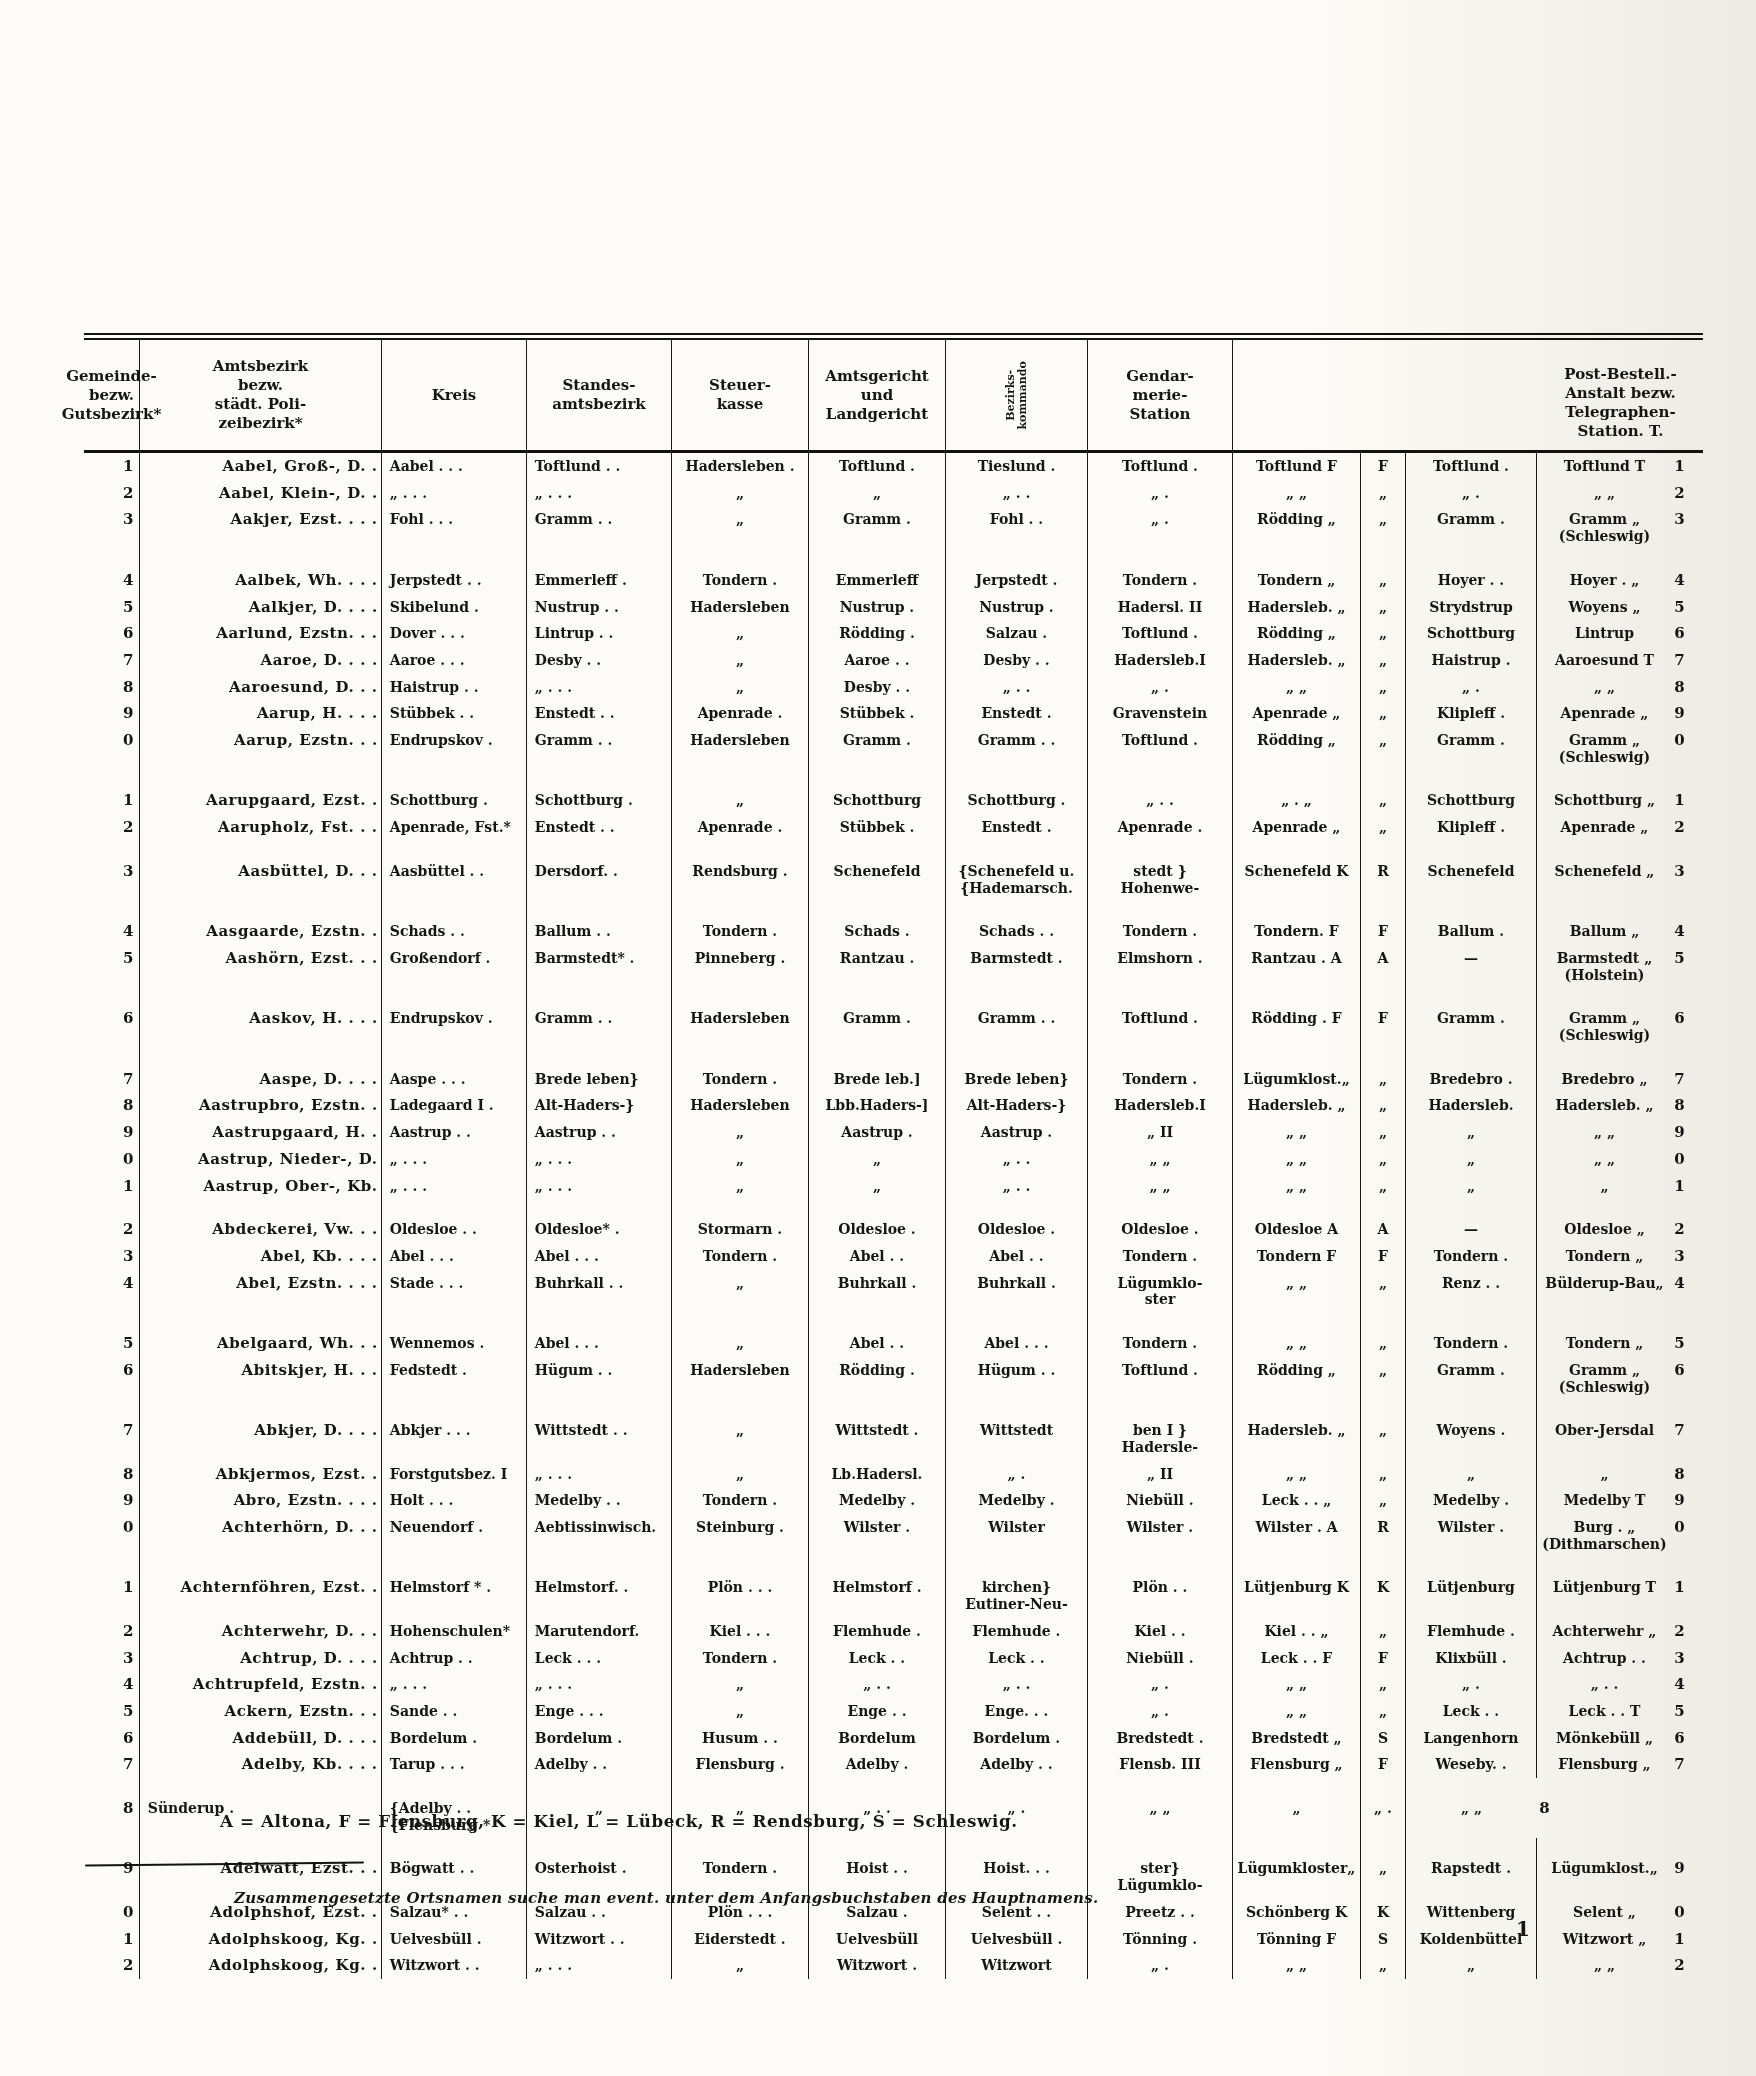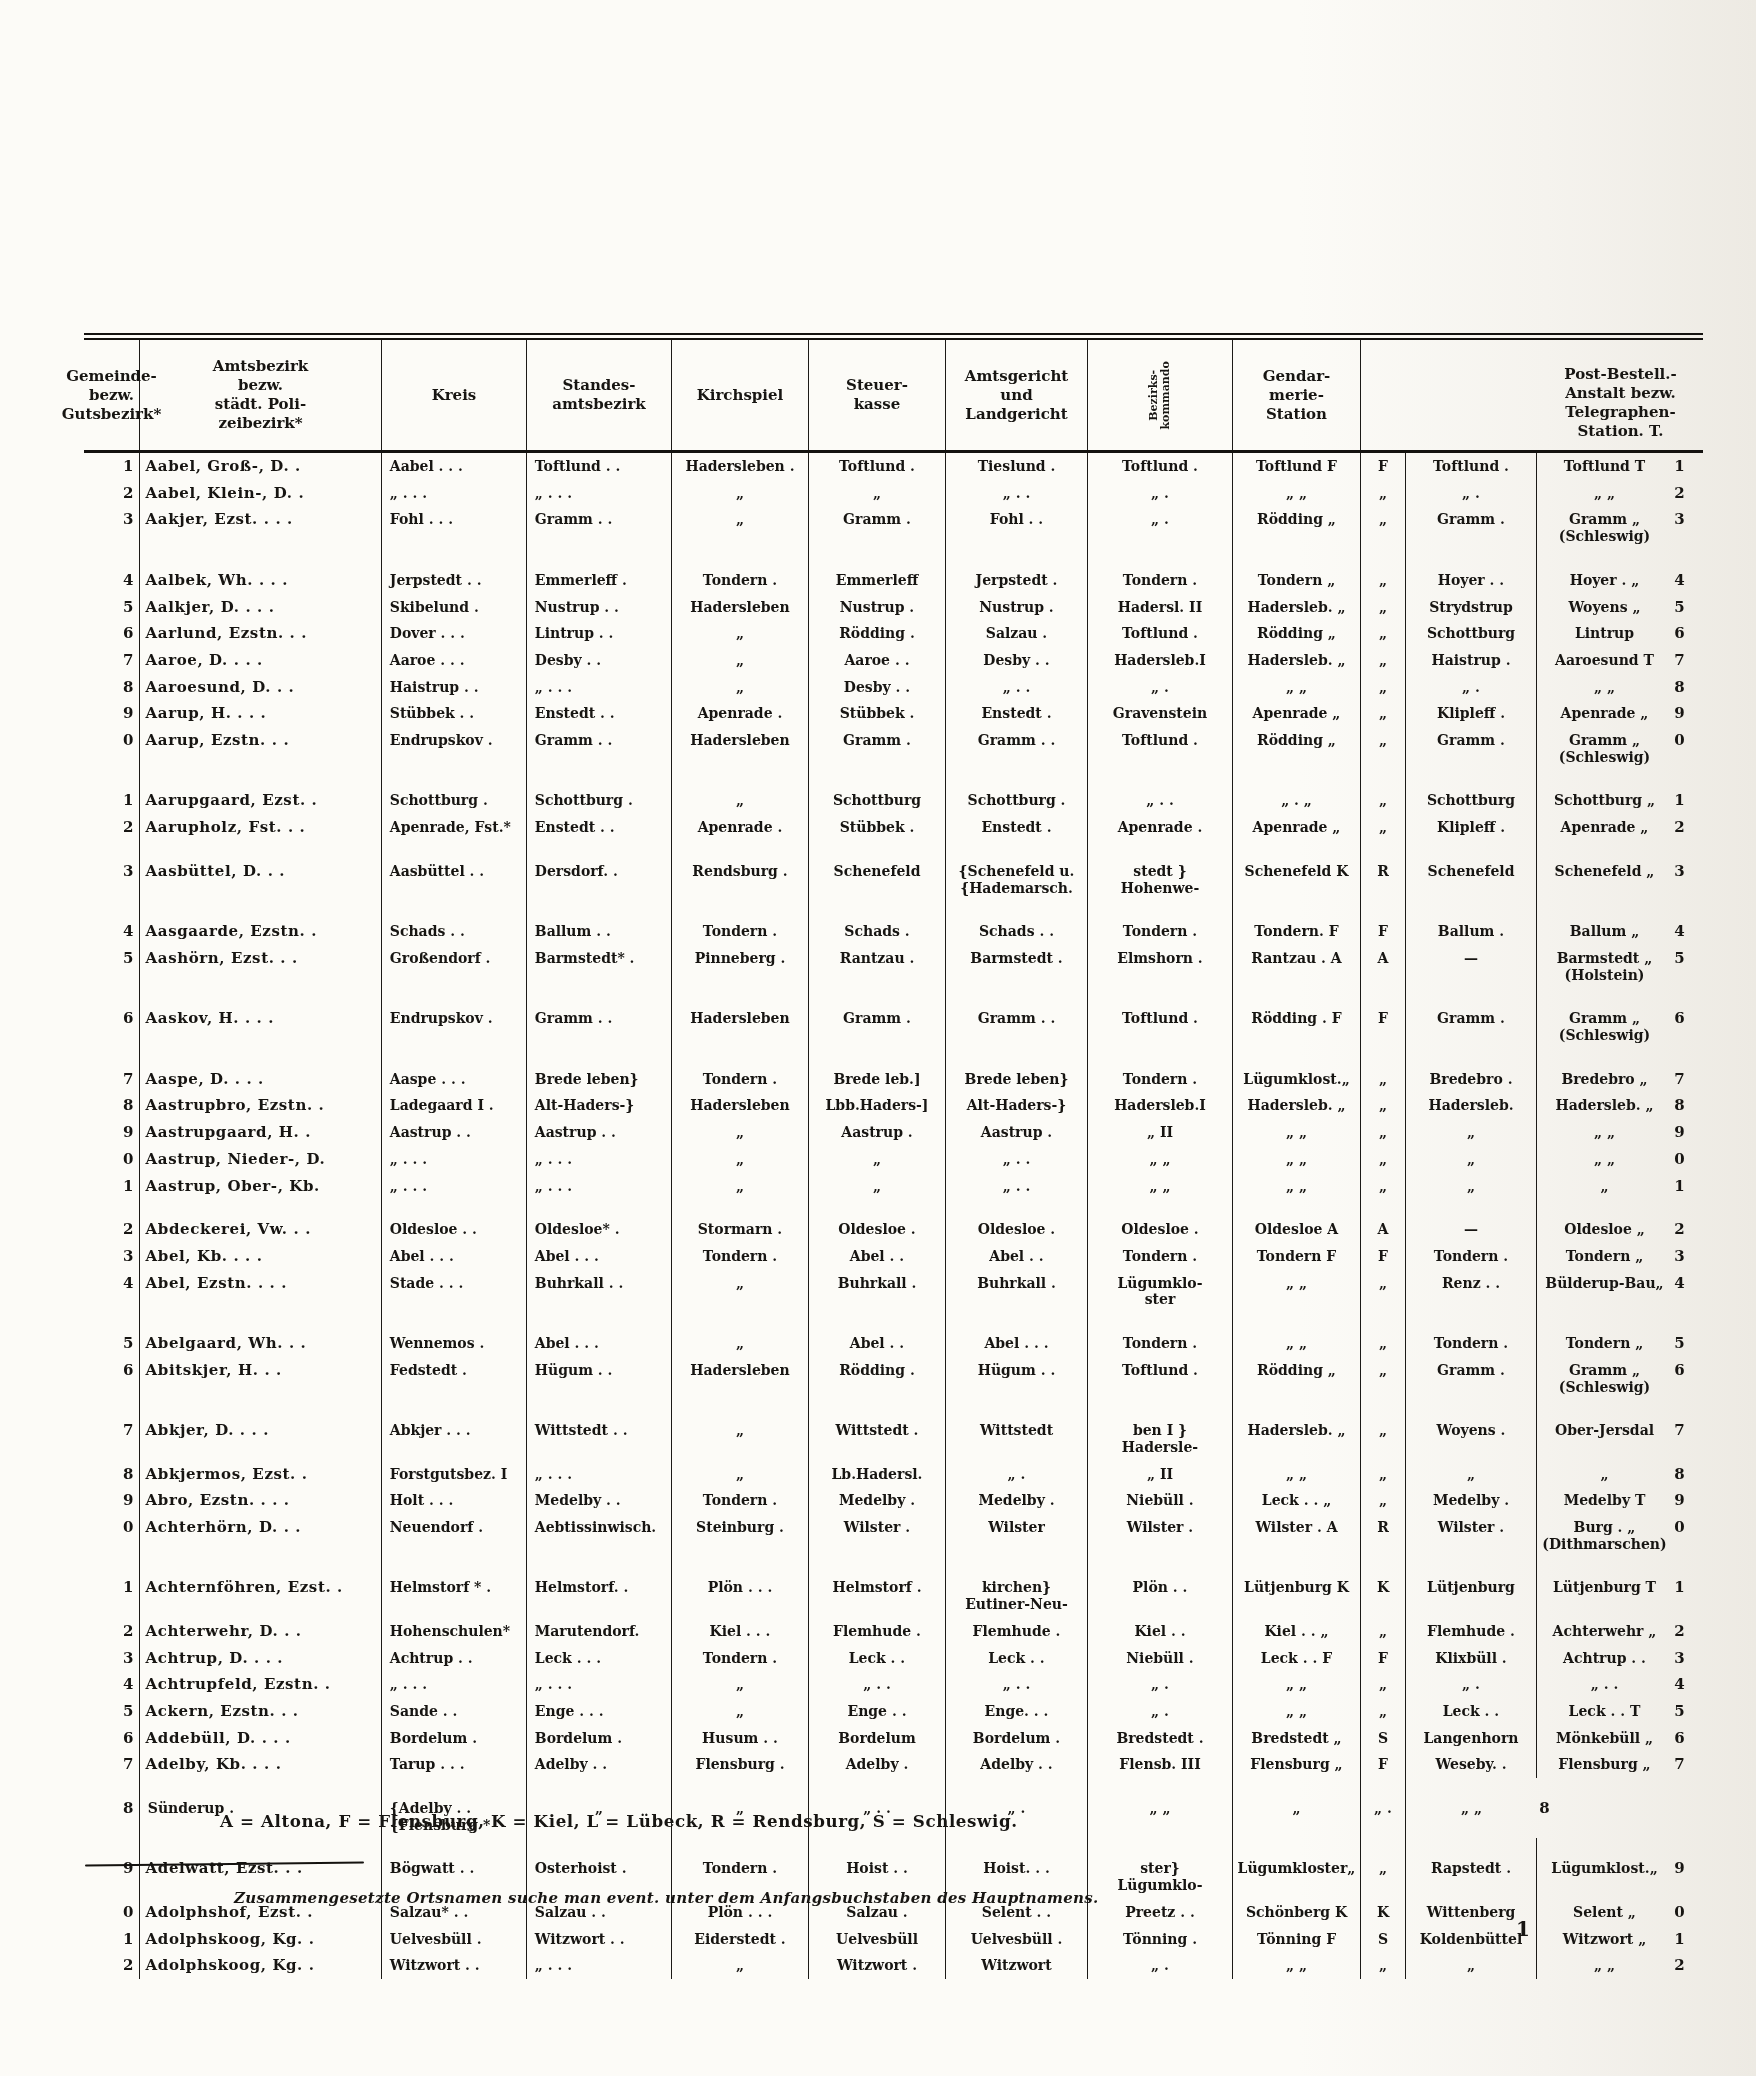--- a/index.html
+++ b/index.html
@@ -37,21 +37,21 @@
     font-weight:bold;text-align:center;width:106px;
   }
   .cell{
     border-right:1.1px solid #1c1a17;
     font-size:14px;line-height:16.7px;font-weight:bold;
     padding:5px 3.3px 5px 3.3px;white-space:pre-line;
     display:block;
   }
   .trow.gap .cell{padding-top:22px;}
   .c0{text-align:right;padding-right:5.6px;font-size:15px;}
-  .c1{font-size:15px;padding-left:5.6px;letter-spacing:0.6px;}
+  .c1{font-size:15px;padding-left:5.6px;letter-spacing:0.6px;text-align:right;}
   .c2,.c3{padding-left:7.8px;}
   .c4,.c5,.c6,.c7,.c8,.c9,.c10,.c11{text-align:center;}
   .c11{border-right:none;}
   .c12{border-right:none;text-align:left;padding-left:2.2px;font-size:15px;}
   
   .endline{
     position:absolute;left:85px;width:279px;height:2.2px;background:#14120f;
     border-radius:1.1px;transform:rotate(-0.6deg);
   }
   
@@ -75,21 +75,20 @@
       <div class="hcell">Gemeinde-
 bezw.
 Gutsbezirk*</div>
       <div class="hcell">Amtsbezirk
 bezw.
 städt. Poli-
 zeibezirk*</div>
       <div class="hcell">Kreis</div>
       <div class="hcell">Standes-
 amtsbezirk</div>
-      <div class="hcell">Kirchspiel</div>
       <div class="hcell">Steuer-
 kasse</div>
       <div class="hcell">Amtsgericht
 und
 Landgericht</div>
       <div class="hcell h-bez"><span class="vert">Bezirks-
 kommando</span></div>
       <div class="hcell">Gendar-
 merie-
 Station</div>

